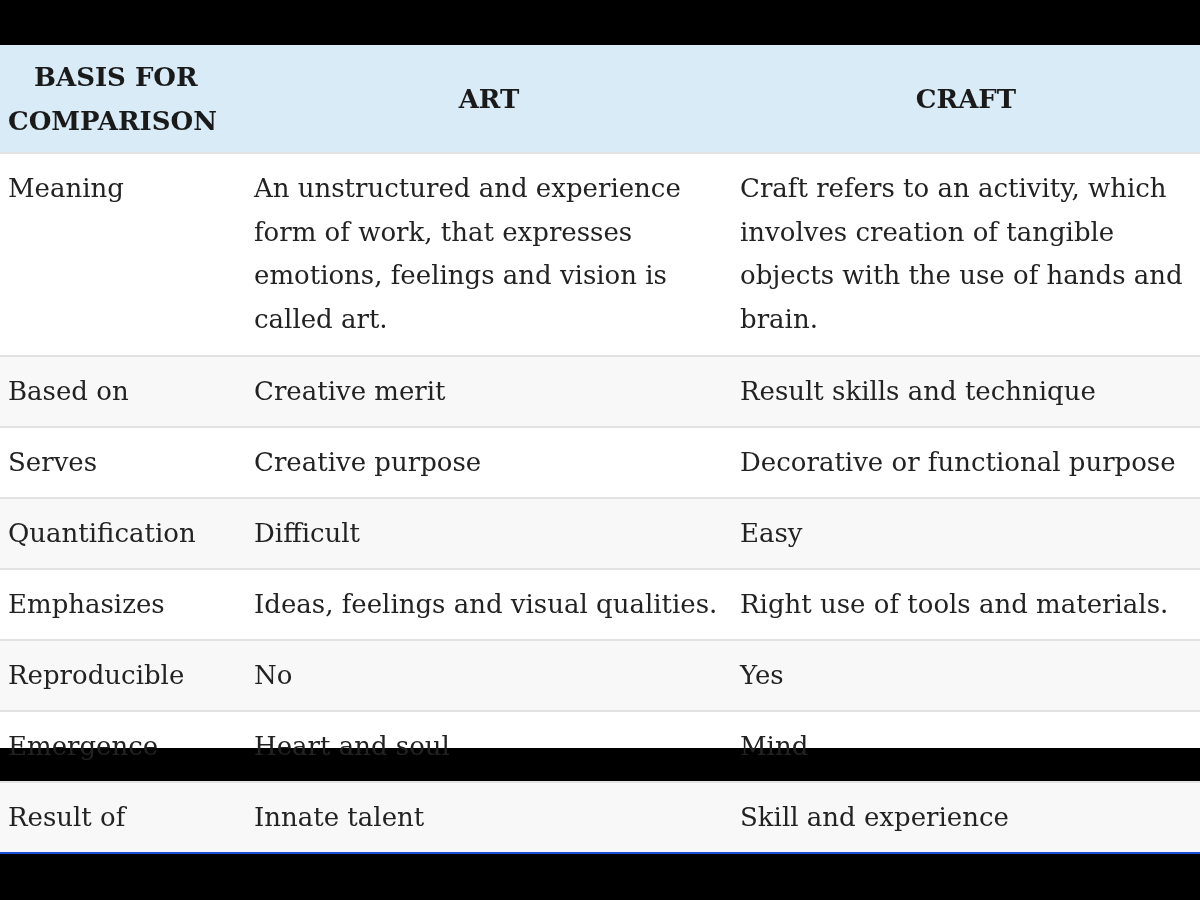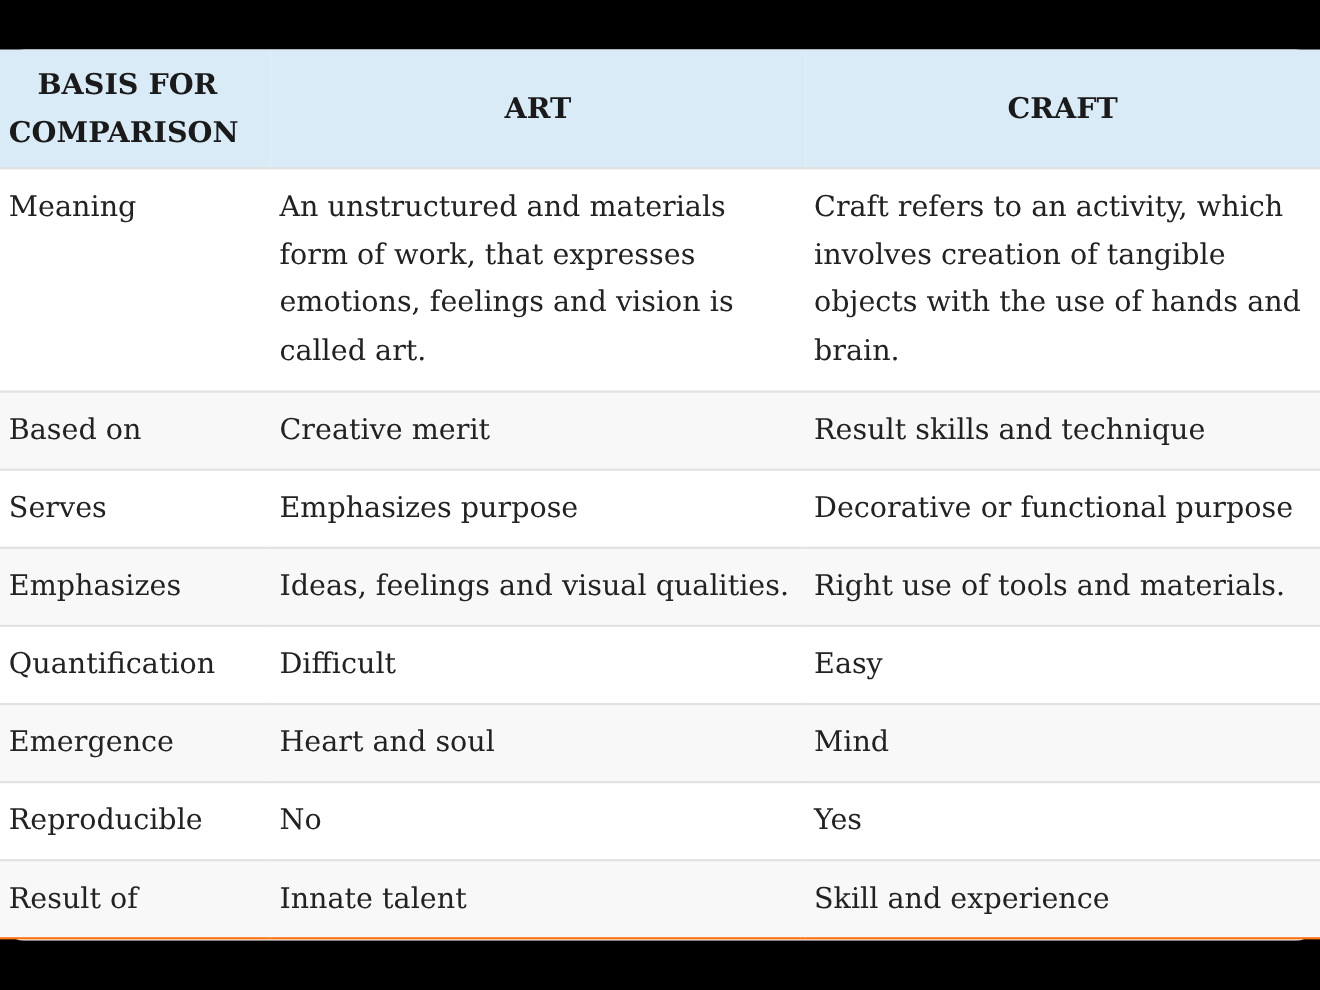--- a/index.html
+++ b/index.html
@@ -1,28 +1,28 @@
 <!DOCTYPE html>
 <html><head>
 <meta charset="utf-8">
 <style>
   html, body { margin:0; padding:0; }
   body { width:1200px; height:900px; background:#000; overflow:hidden; position:relative;
          font-family:"DejaVu Serif","Liberation Serif",serif; color:#222; }
-  .sheet { position:absolute; left:0; top:45px; width:1200px; height:810px; background:#fff;border-radius:22px; }
+  .sheet { position:absolute; left:0; top:45px; width:1200px; height:703px; background:#fff; }
   table { border-collapse:collapse; width:1200px; table-layout:fixed; }
   col.c1 { width:246px; } col.c2 { width:486px; } col.c3 { width:468px; }
   thead tr { background:#d8ebf6; height:108px; }
   th { font-weight:bold; font-size:26px; line-height:44px; color:#1a1a1a; padding:0 8px; vertical-align:middle; }
   th.first { text-align:left; padding-left:8px; }
   th.first span { display:block; }
   th.first span.l1 { padding-left:26px; }
   tbody tr { border-top:2px solid #e2e2e2; }
   tbody tr:nth-child(even) { background:#f8f8f8; }
-  tbody tr:last-child { border-bottom:2px solid #f97316; }
+  tbody tr:last-child { border-bottom:2px solid #1d4ed8; }
   td { font-size:26px; line-height:43.5px; padding:13px 8px 13px 8px; vertical-align:top; color:#222; }
   td.c2, td.c3 { padding-left:8px; }
   tbody tr.tall td { padding-top:13px; padding-bottom:14px; }
   tbody tr.short { height:71px; }
   tbody tr.short td { padding-top:13px; padding-bottom:11px; }
 </style>
 </head>
 <body>
 
 <div class="sheet">
@@ -38,52 +38,52 @@
           <span class="l1">BASIS FOR</span>
           <span>COMPARISON</span>
         </th>
         <th>ART</th>
         <th>CRAFT</th>
       </tr>
     </thead>
     <tbody>
       <tr class="tall">
         <td>Meaning</td>
-        <td class="c2">An unstructured and materials form of work, that expresses emotions, feelings and vision is called art.</td>
+        <td class="c2">An unstructured and experience form of work, that expresses emotions, feelings and vision is called art.</td>
         <td class="c3">Craft refers to an activity, which involves creation of tangible objects with the use of hands and brain.</td>
       </tr>
       <tr class="short">
         <td>Based on</td>
         <td class="c2">Creative merit</td>
         <td class="c3">Result skills and technique</td>
       </tr>
       <tr class="short">
         <td>Serves</td>
-        <td class="c2">Emphasizes purpose</td>
+        <td class="c2">Creative purpose</td>
         <td class="c3">Decorative or functional purpose</td>
+      </tr>
+      <tr class="short">
+        <td>Quantification</td>
+        <td class="c2">Difficult</td>
+        <td class="c3">Easy</td>
       </tr>
       <tr class="short">
         <td>Emphasizes</td>
         <td class="c2">Ideas, feelings and visual qualities.</td>
         <td class="c3">Right use of tools and materials.</td>
       </tr>
       <tr class="short">
-        <td>Quantification</td>
-        <td class="c2">Difficult</td>
-        <td class="c3">Easy</td>
+        <td>Reproducible</td>
+        <td class="c2">No</td>
+        <td class="c3">Yes</td>
       </tr>
       <tr class="short">
         <td>Emergence</td>
         <td class="c2">Heart and soul</td>
         <td class="c3">Mind</td>
-      </tr>
-      <tr class="short">
-        <td>Reproducible</td>
-        <td class="c2">No</td>
-        <td class="c3">Yes</td>
       </tr>
       <tr class="short">
         <td>Result of</td>
         <td class="c2">Innate talent</td>
         <td class="c3">Skill and experience</td>
       </tr>
     </tbody>
   </table>
 </div>
 

